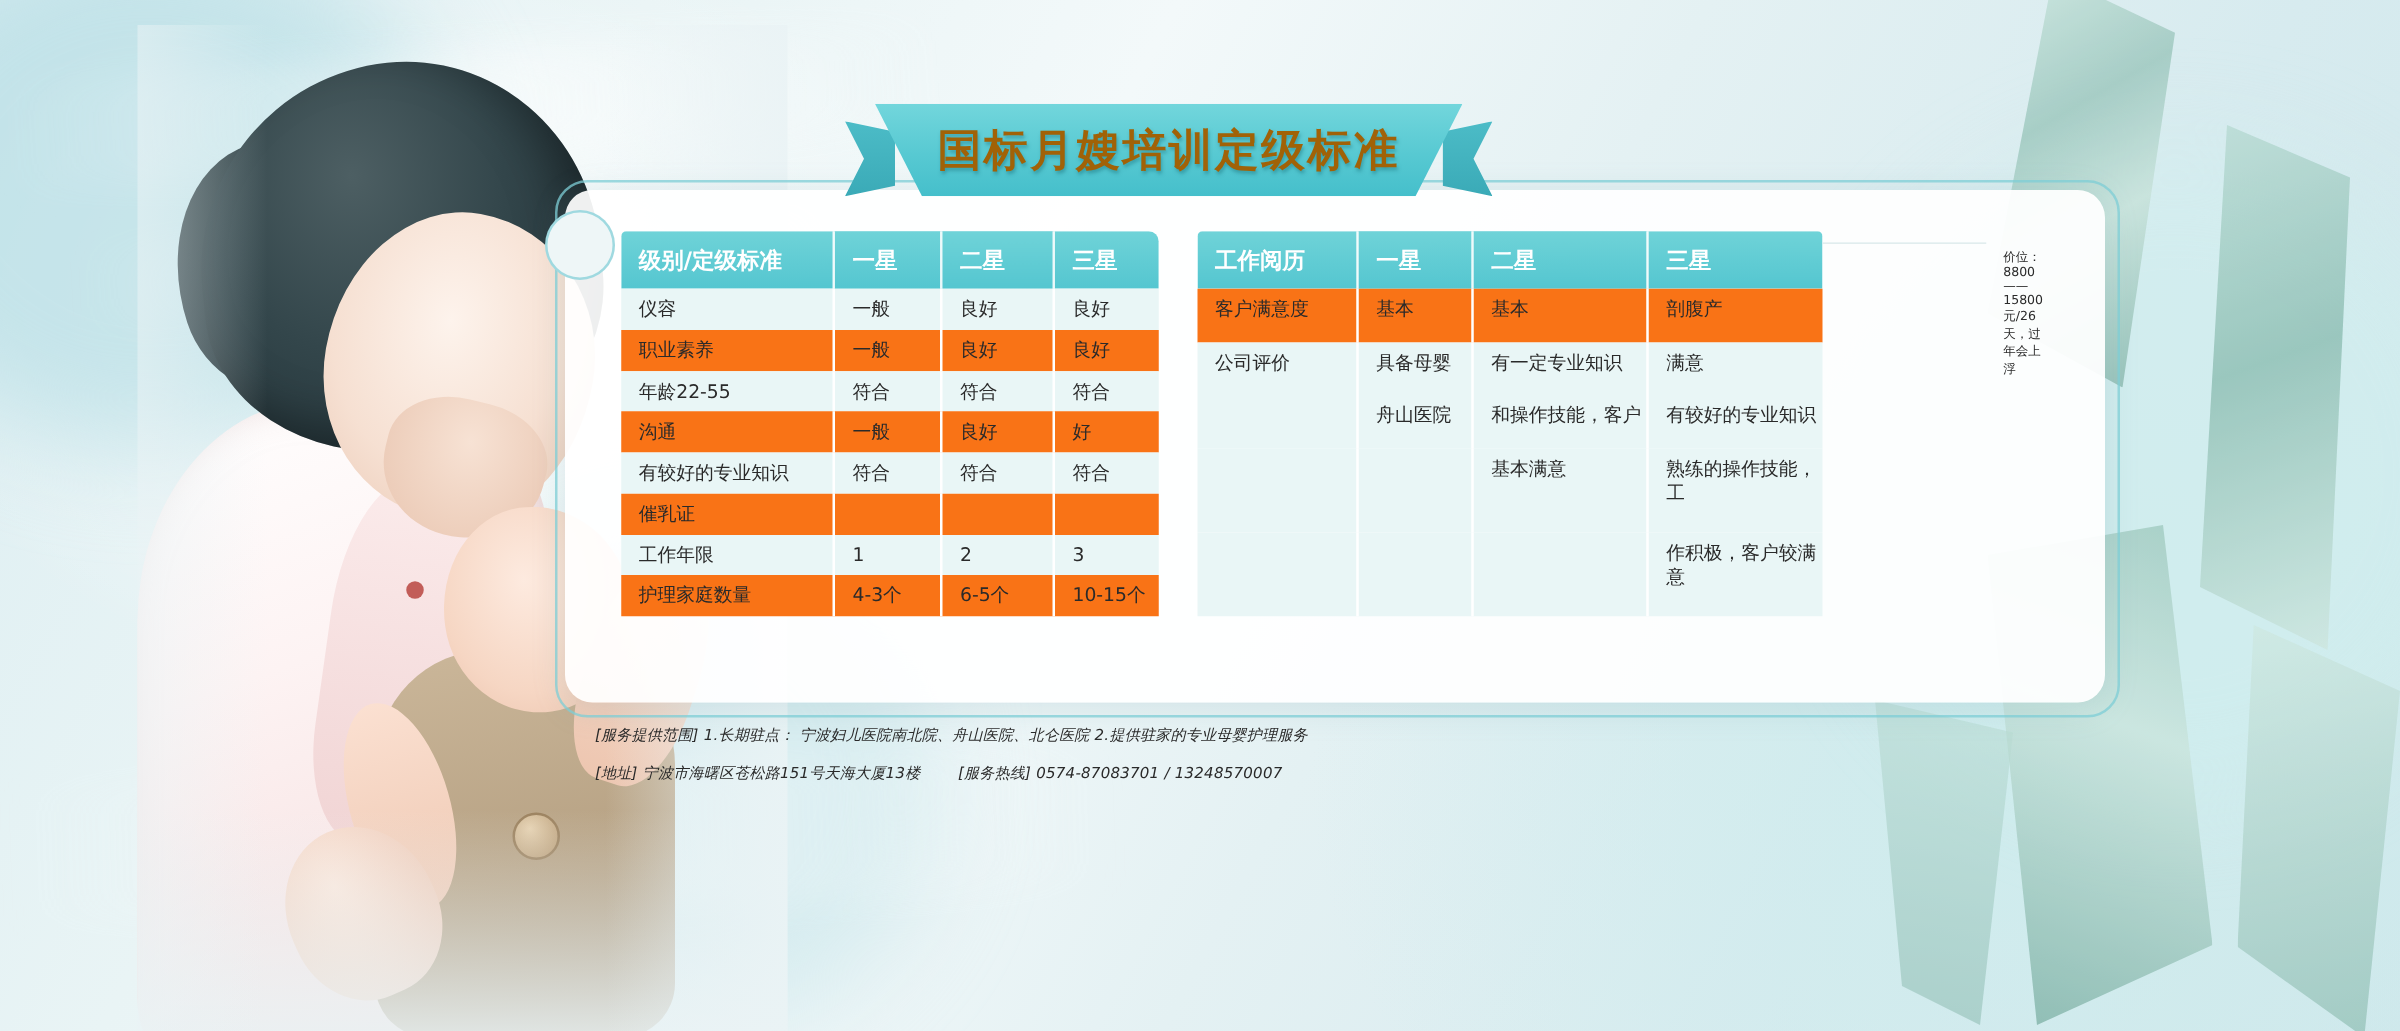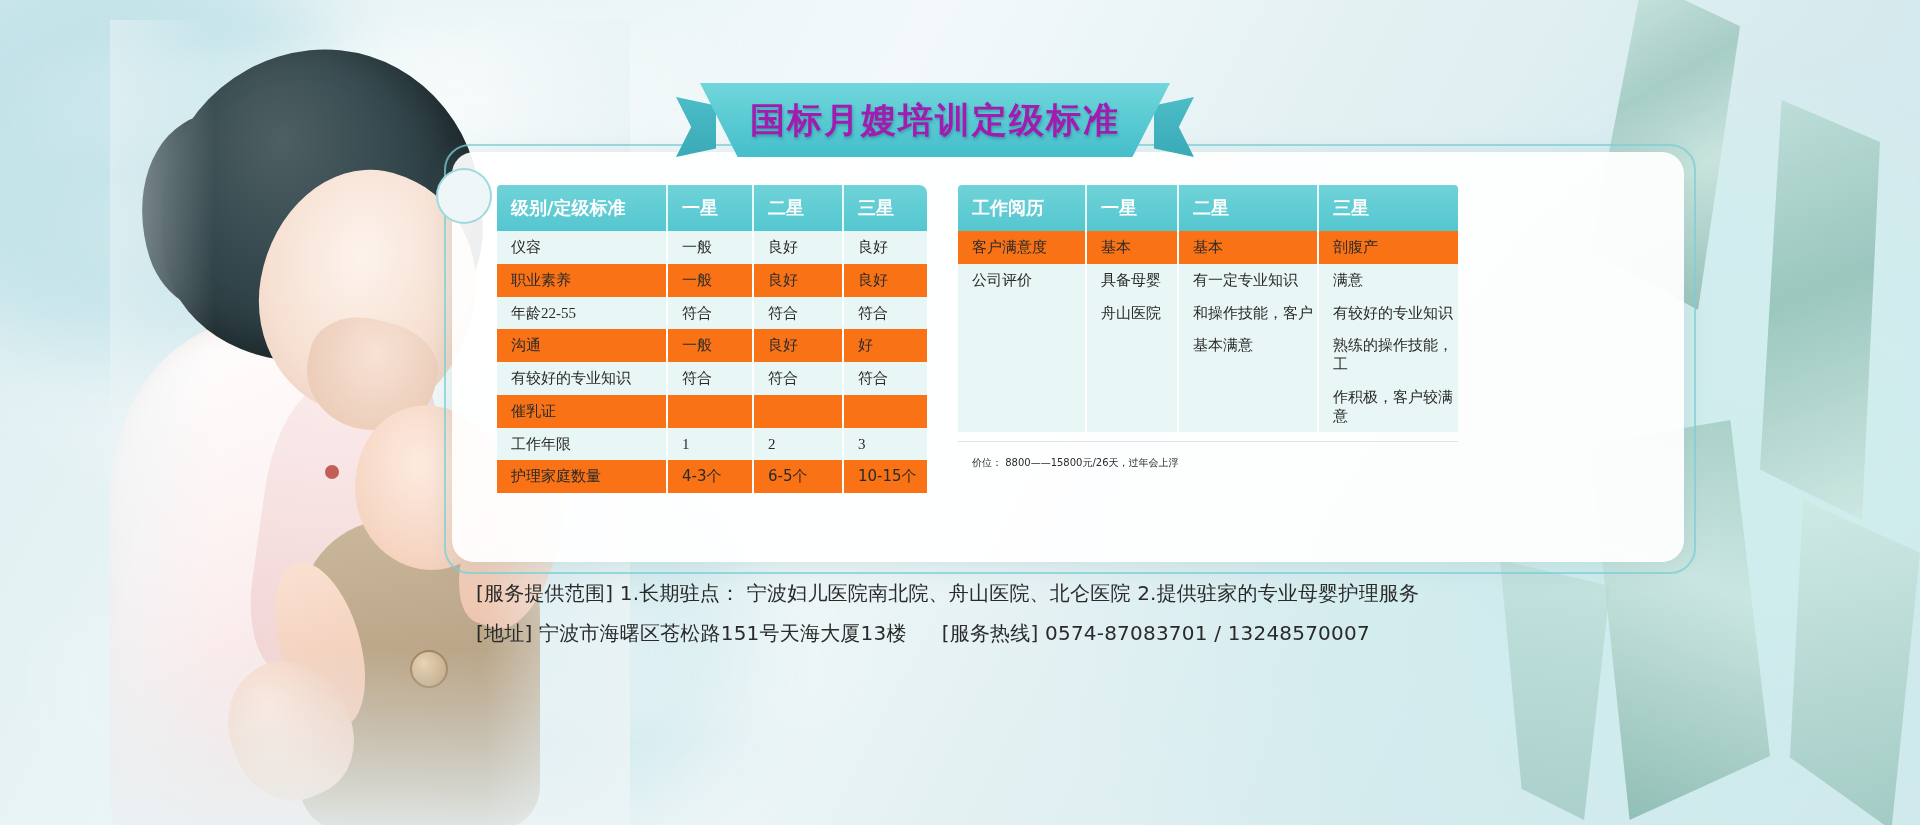--- a/index.html
+++ b/index.html
@@ -91,55 +91,55 @@
     background:linear-gradient(180deg,#72d6dc 0%,#57c9d2 55%,#45bfcb 100%);
     clip-path:polygon(0% 0%,100% 0%,92% 100%,8% 100%);
     box-shadow:0 3px 10px rgba(60,160,175,.3);}
   .banner-tail-l{position:absolute;left:-24px;top:14px;width:40px;height:60px;
     background:linear-gradient(180deg,#4cbcc7,#3aaab7);
     clip-path:polygon(0% 0%,100% 14%,100% 86%,0% 100%,38% 50%);}
   .banner-tail-r{position:absolute;right:-24px;top:14px;width:40px;height:60px;
     background:linear-gradient(180deg,#4cbcc7,#3aaab7);
     clip-path:polygon(100% 0%,0% 14%,0% 86%,100% 100%,62% 50%);}
   .banner-title{position:absolute;inset:0;display:flex;align-items:center;justify-content:center;
-    color:#a21caf;font-size:35px;font-weight:700;letter-spacing:2px;
+    color:#a16207;font-size:35px;font-weight:700;letter-spacing:2px;
     font-family:"DejaVu Serif","Liberation Serif",serif;
     text-shadow:1px 2px 3px rgba(30,120,130,.5);}
 
   
   .tables{position:absolute;left:497px;top:185px;width:1145px;display:flex;gap:31px;z-index:3;}
   .tbl{border-collapse:collapse;table-layout:fixed;}
   .tbl-left{width:430px;}
   .tbl-right{width:500px;}
   .tbl th{
     background:linear-gradient(180deg,#6fd3d8 0%,#54c6d0 100%);
     color:#fff;font-size:18px;font-weight:600;text-align:left;
     padding:11px 0 11px 14px;height:20px;border-right:2px solid rgba(255,255,255,.85);}
   .tbl th:last-child{border-right:none;}
   .tbl-left th:first-child{border-top-left-radius:4px;}
   .tbl-left th:last-child{border-top-right-radius:8px;}
   .tbl-right th:first-child{border-top-left-radius:4px;}
   .tbl-right th:last-child{border-top-right-radius:4px;}
   .tbl td{font-size:15px;color:#2a2a2a;padding:7px 0 7px 14px;height:15px;
           border-right:2px solid #ffffff;vertical-align:top;line-height:1.25;}
   .tbl td:last-child{border-right:none;}
-  .tbl tr.odd td{background:#e9f6f6;font-family:Liberation Serif, serif;}
+  .tbl tr.odd td{background:#e9f6f6;}
   .tbl tr.even td{background:#f97316;}
   .tbl-left col.c1{width:170px;} .tbl-left col.c2{width:86px;}
   .tbl-left col.c3{width:90px;}  .tbl-left col.c4{width:84px;}
   .tbl-right col.c1{width:128px;} .tbl-right col.c2{width:92px;}
   .tbl-right col.c3{width:140px;} .tbl-right col.c4{width:140px;}
 
   .price-row{margin-top:14px;font-size:10px;color:#2a2a2a;padding-left:14px;}
-  .rt-wrap{display:flex;flex-direction:column;}
+  .rt-wrap{display:flex;flex-direction:row;}
   .rt-underline{margin-top:9px;border-top:1px solid #d8e8e9;width:100%;}
 
   
   .footer{position:absolute;left:476px;top:580px;width:1200px;z-index:4;}
-  .footer-line{font-size:20px;color:#2a2a2a;margin-bottom:13px;letter-spacing:.2px;}
+  .footer-line{font-size:12px;color:#2a2a2a;margin-bottom:13px;letter-spacing:.2px;font-style:italic;}
   .gap{display:inline-block;width:22px;}
 </style>
 </head>
 <body>
 
 <div class="bg">
   <div class="bg-blob b1"></div>
   <div class="bg-blob b2"></div>
   <div class="bg-blob b3"></div>
   <div class="bg-streak s1"></div>

